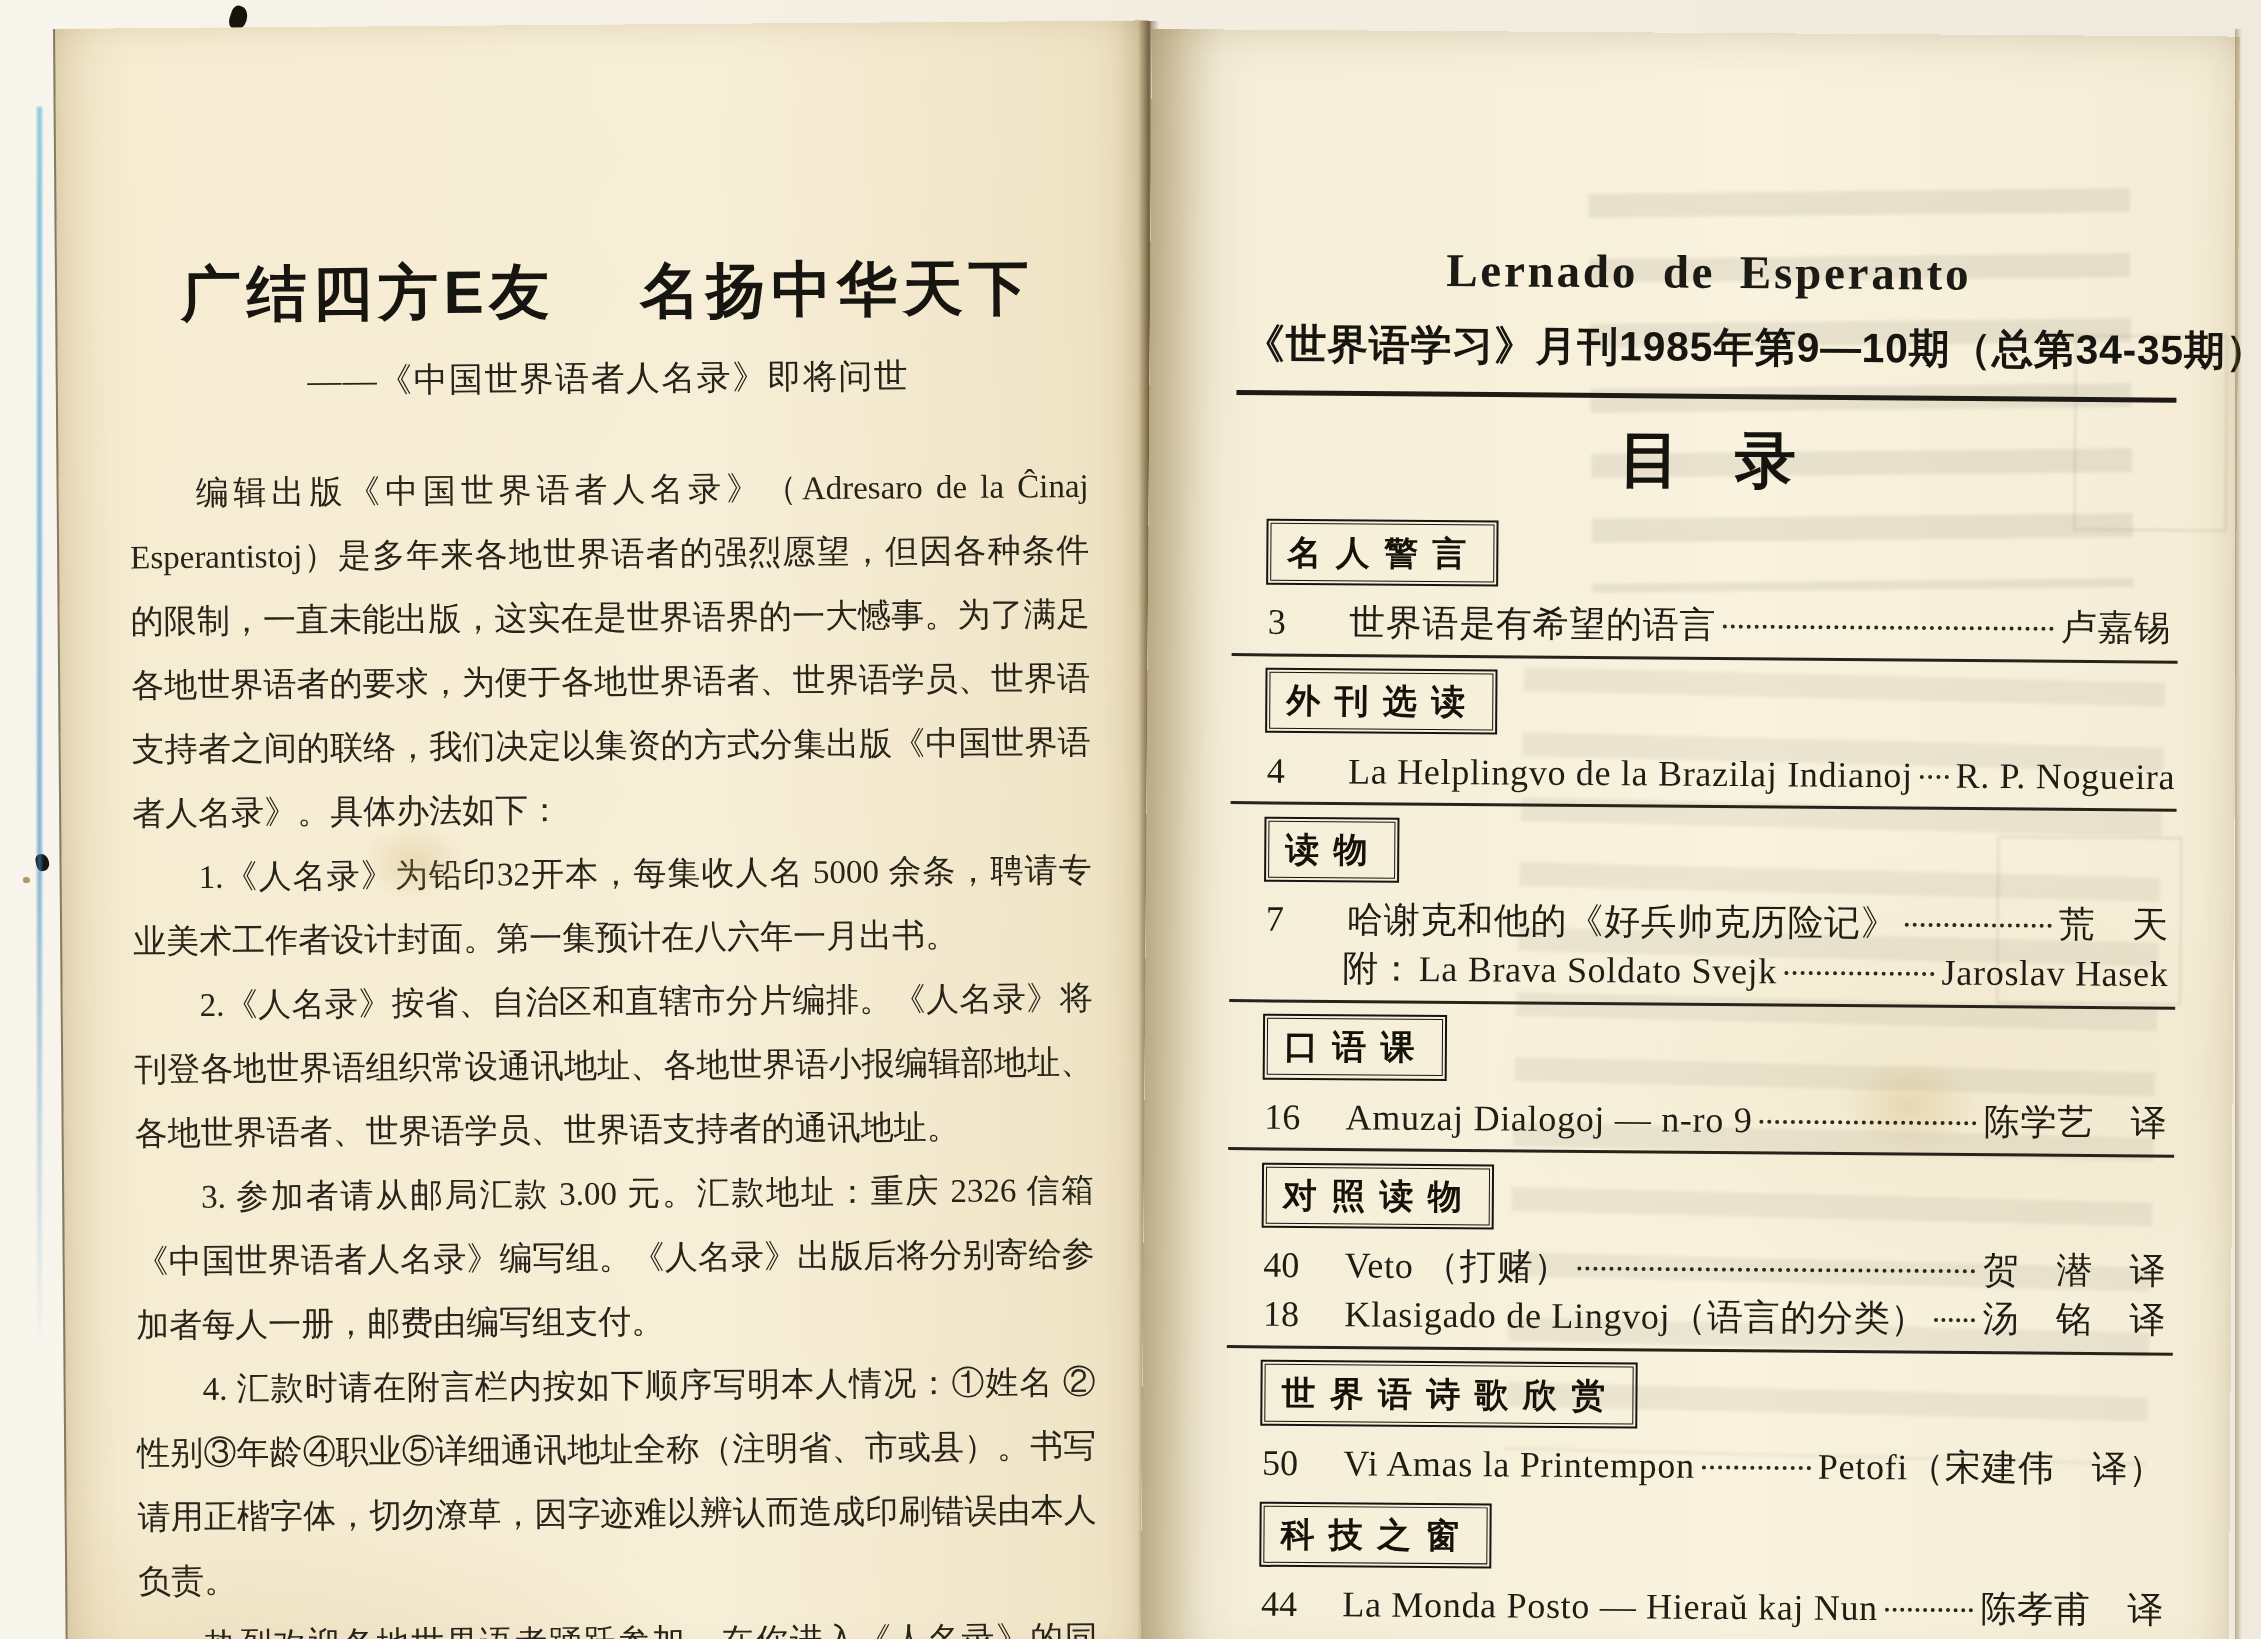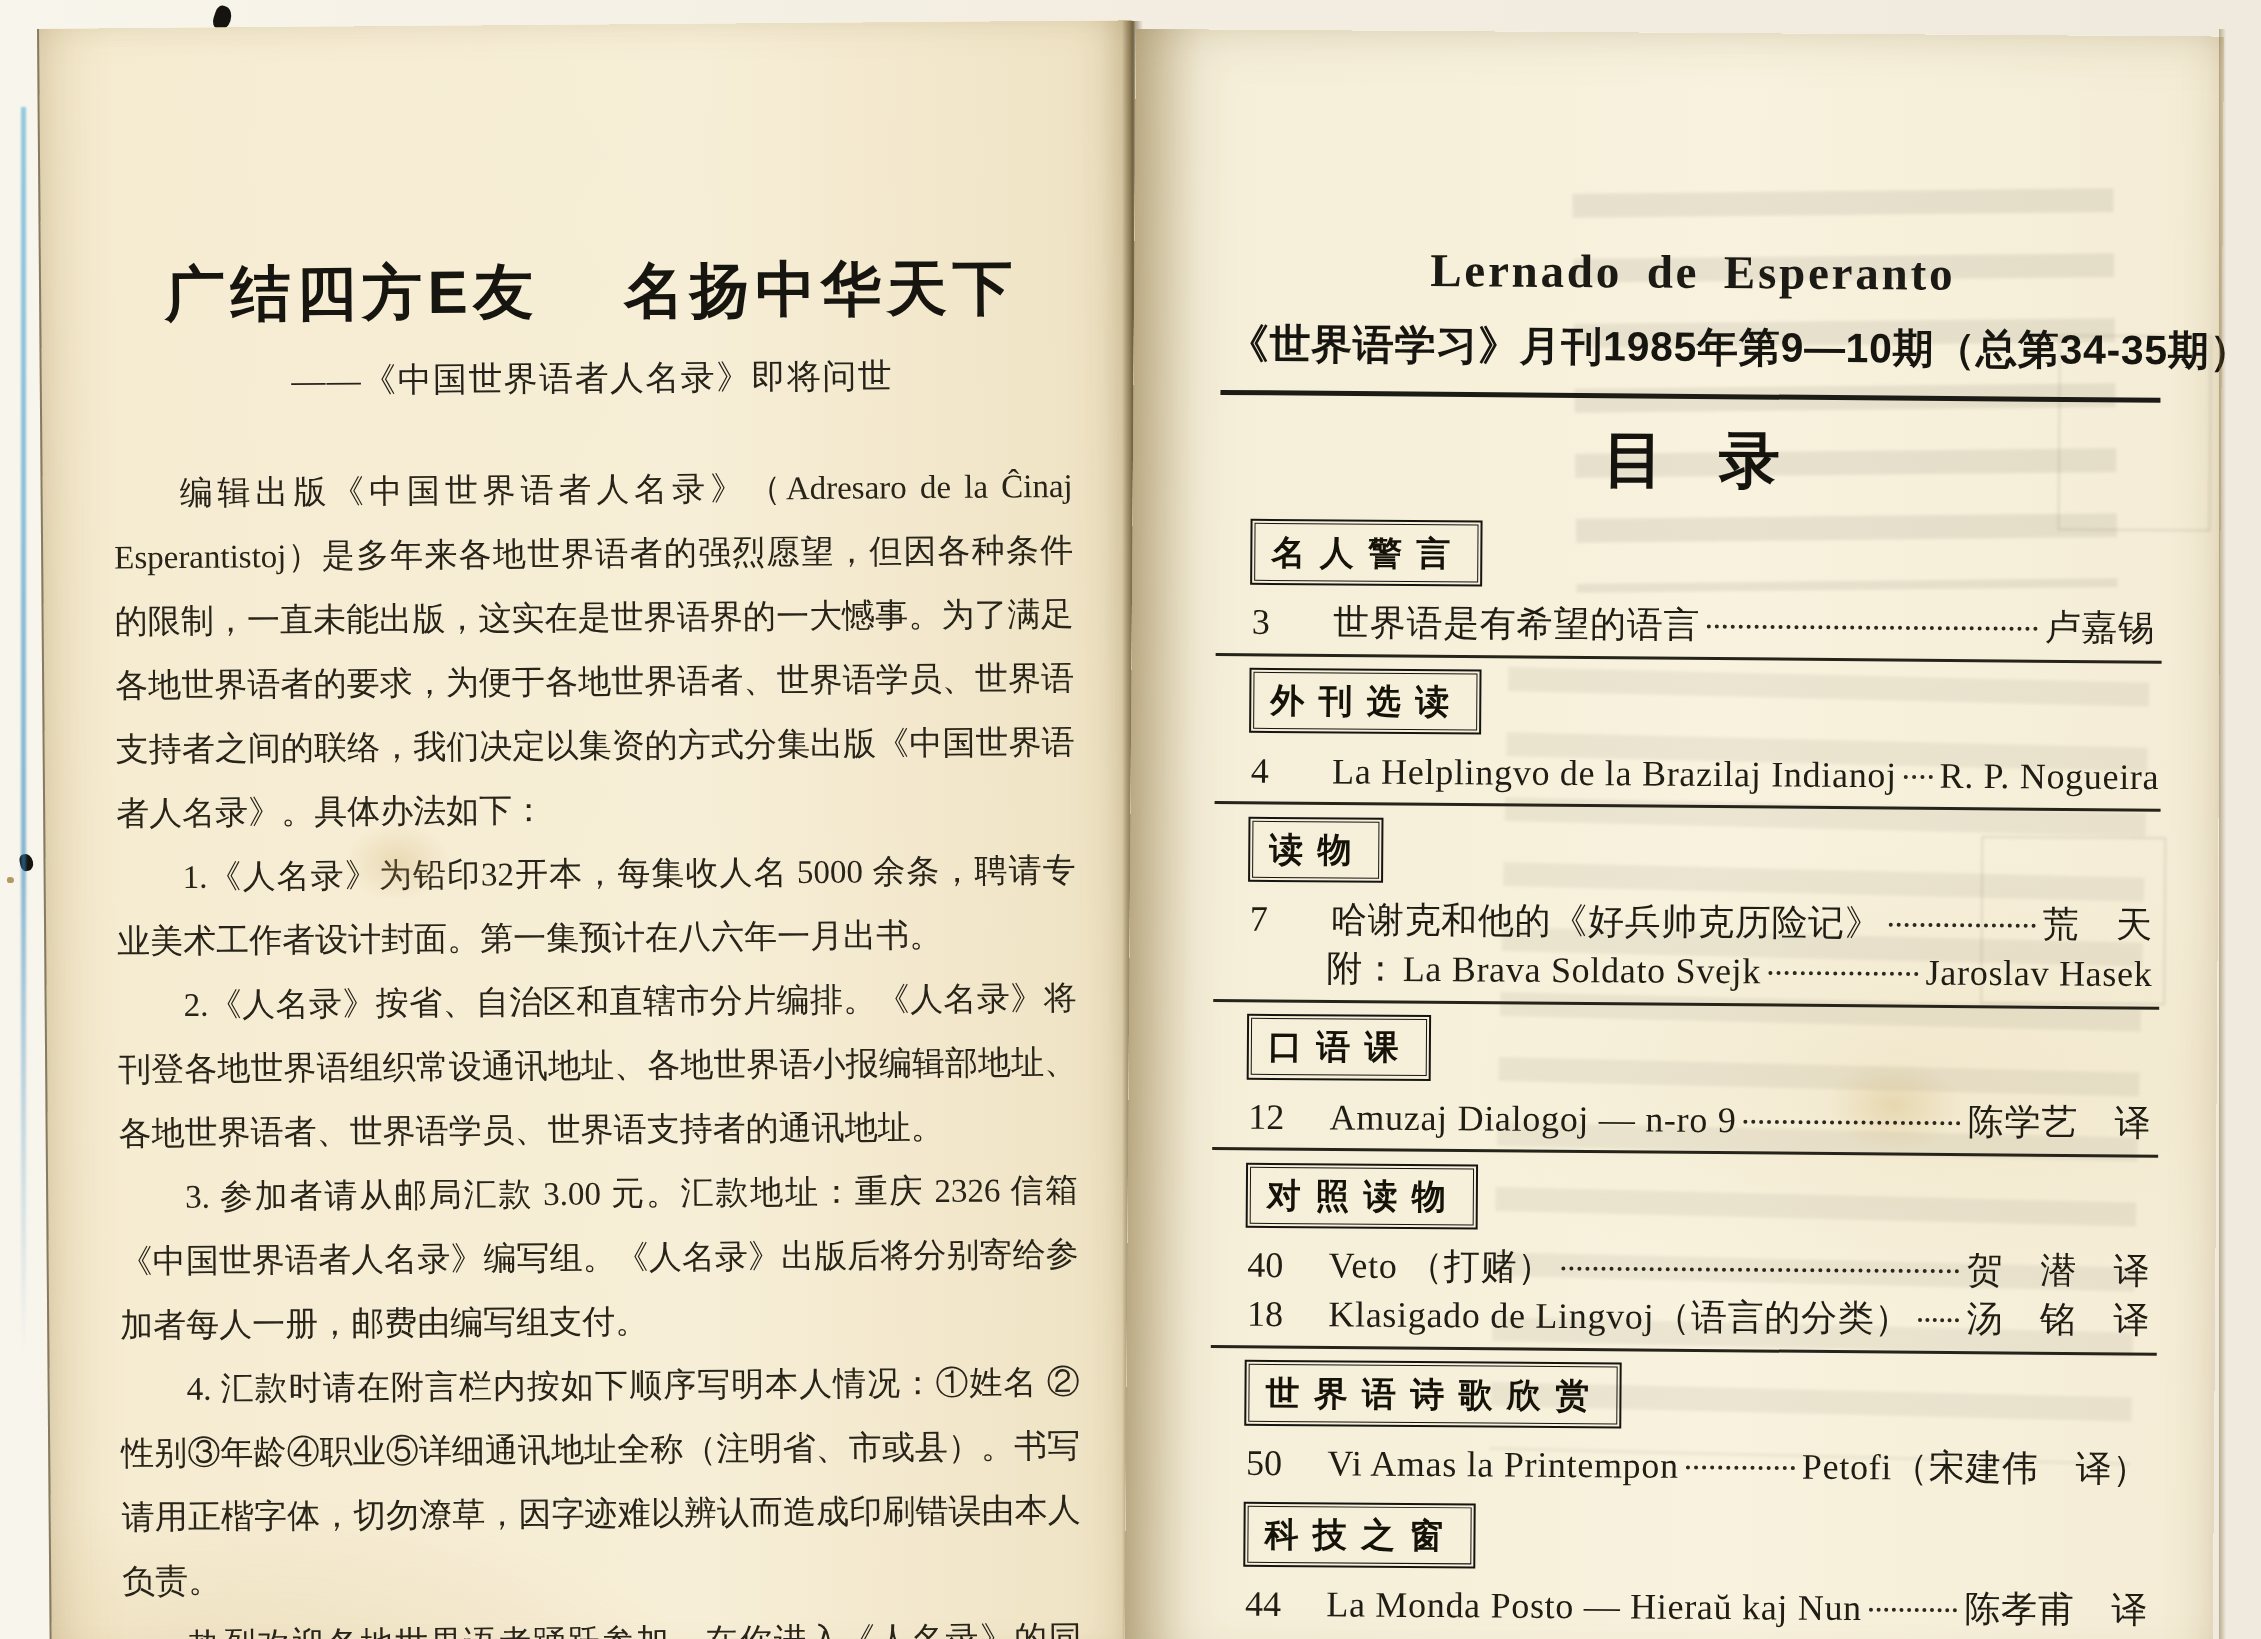--- a/index.html
+++ b/index.html
@@ -2,21 +2,21 @@
 <html style="font-size:11.4px"><head>
 <meta charset="utf-8">
 <style>
   html,body{margin:0;padding:0;}
   body{
     width:2261px;height:1640px;overflow:hidden;
     font-family:"Liberation Serif",serif;
     background:linear-gradient(90deg,#f8f5ec 0%,#f3eee1 45%,#efeadd 100%);
     position:relative;color:#24221d;
   }
-  .stage{position:absolute;inset:0;}
+  .stage{position:absolute;inset:0;margin-left:16px;}
   
   .speck{position:absolute;background:#16140f;border-radius:40% 60% 55% 45%;}
   .speck.s1{left:214px;top:5.7px;width:17px;height:24px;transform:rotate(18deg);}
   .speck.s2{left:20px;top:854px;width:13px;height:17px;transform:rotate(-12deg);}
   .speck.s3{left:7.1px;top:877px;width:7.1px;height:5.7px;background:#b49a62;}
   .edge-cyan{position:absolute;left:21.4px;top:107px;width:4.3px;height:1246px;
     background:linear-gradient(#3fa7d6 0%,#2f86c0 60%,rgba(63,167,214,0) 100%);
     opacity:.55;filter:blur(1.1px);}
   
   .page{position:absolute;top:28.5px;bottom:-21.4px;}
@@ -186,21 +186,21 @@
     <span class="leader"></span>
     <span class="toc-a">Jaroslav Hasek</span>
   </div>
 </div>
   </div>
 <div class="sep"></div>
   <div class="toc-section">
     <div class="sec-box">口语课</div>
     <div class="sec-items">
   <div class="toc-row">
-    <span class="toc-no">12</span>
+    <span class="toc-no">16</span>
     <span class="toc-prefix"></span>
     <span class="toc-t">Amuzaj Dialogoj — n-ro 9</span>
     <span class="leader"></span>
     <span class="toc-a">陈学艺　译</span>
   </div>
 </div>
   </div>
 <div class="sep"></div>
   <div class="toc-section">
     <div class="sec-box">对照读物</div>

